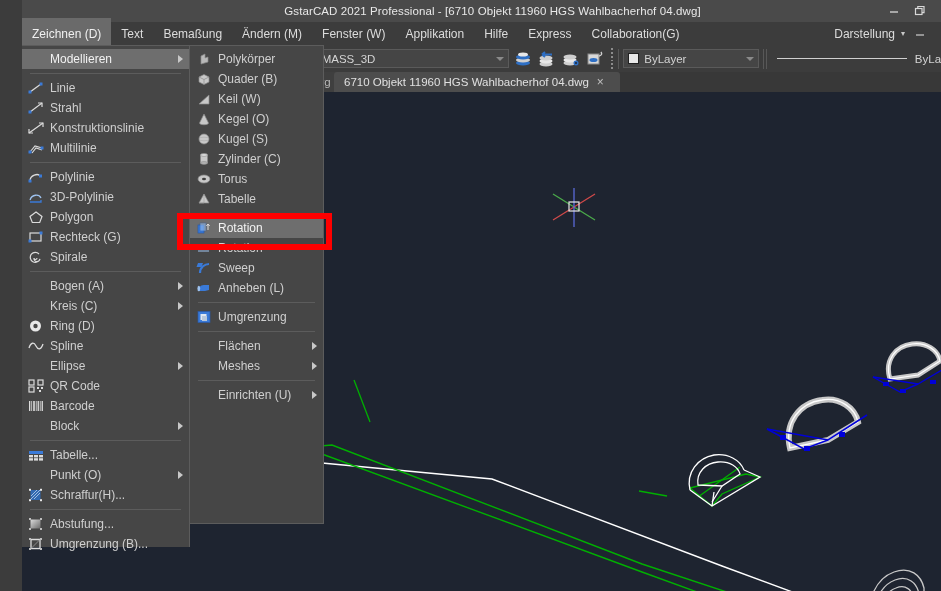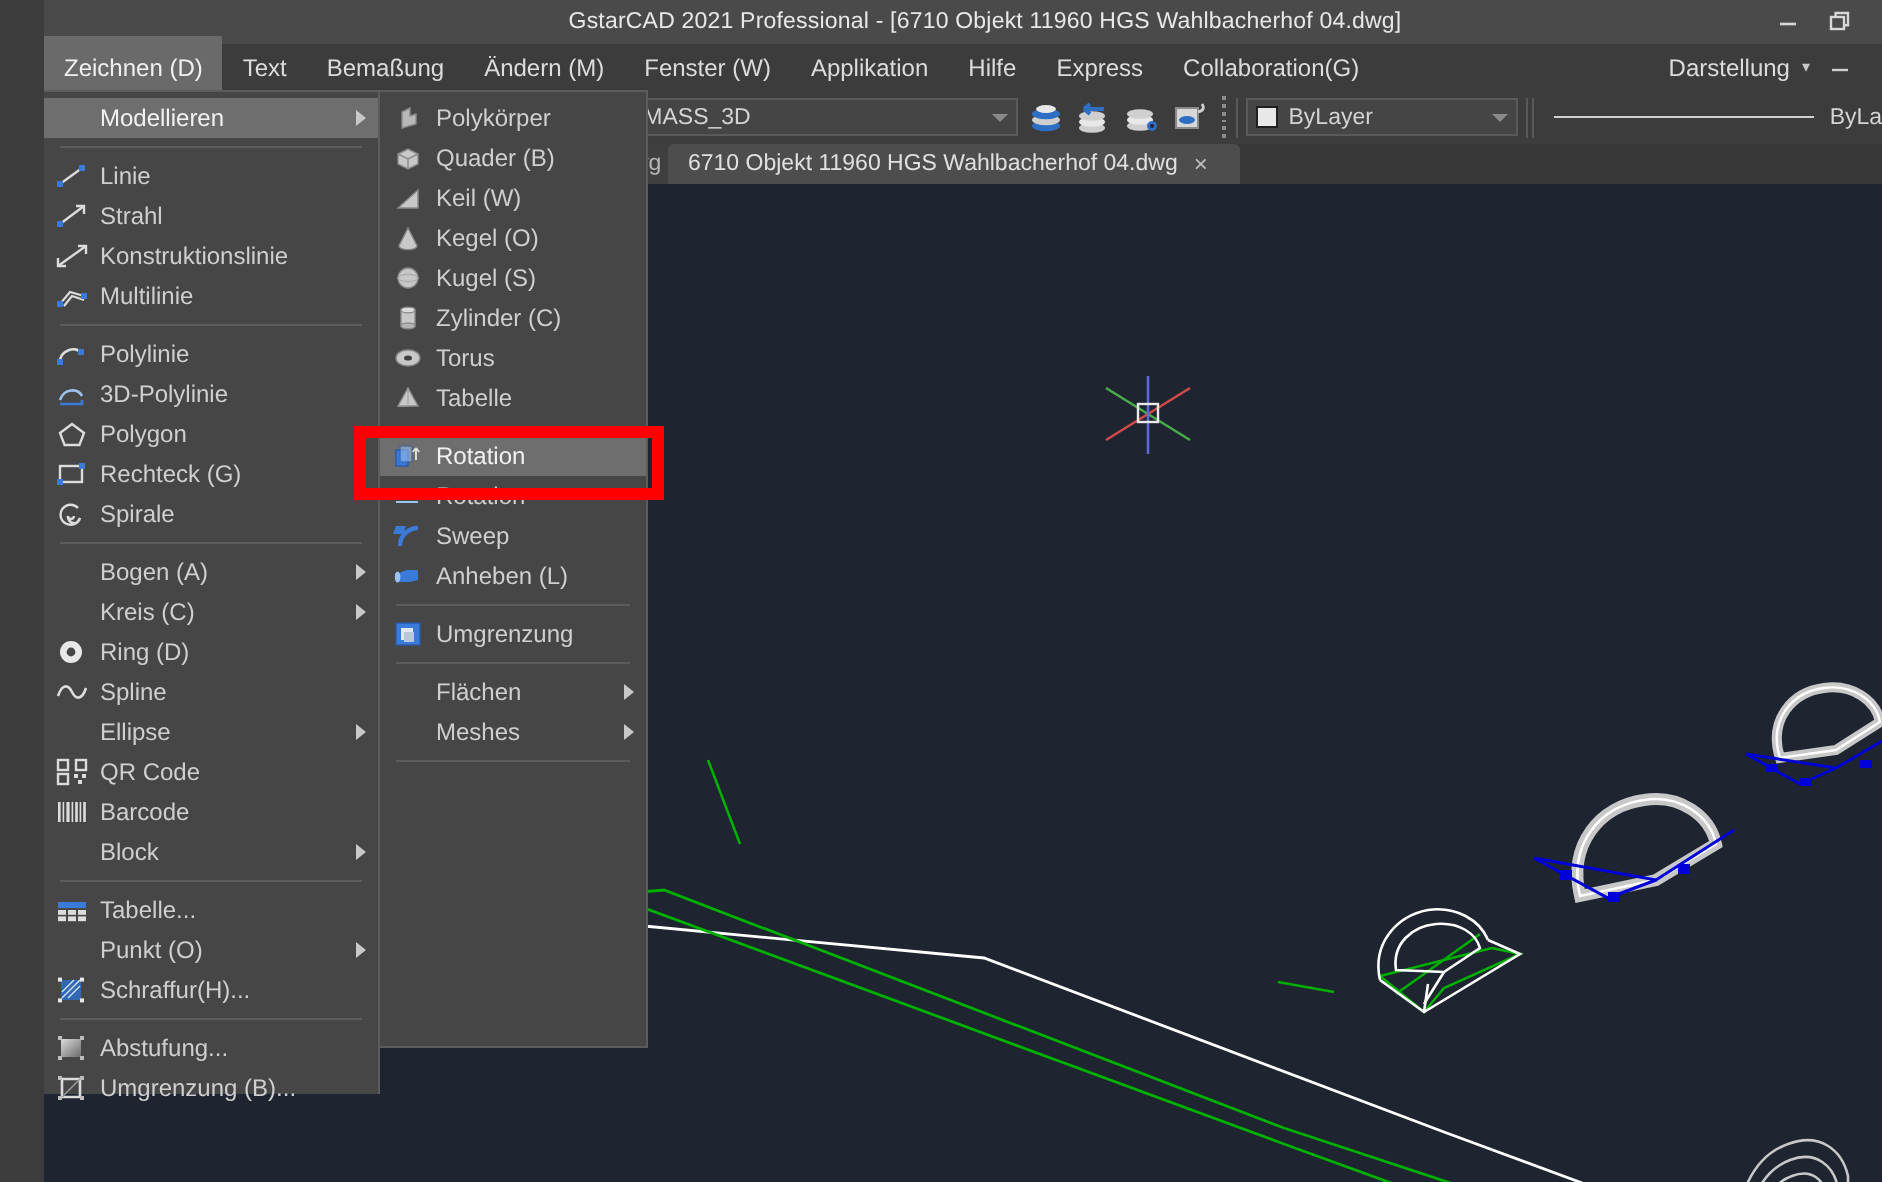--- a/index.html
+++ b/index.html
@@ -713,17 +713,22 @@
       <span class="mlabel">Flächen</span>
       <span class="arrow"></span>
     </div>
     <div class="mrow">
       <span class="micon"></span>
       <span class="mlabel">Meshes</span>
       <span class="arrow"></span>
     </div>
     <div class="msep"></div>
 
+    <div class="mrow">
+      <span class="micon"></span>
+      <span class="mlabel">Einrichten (U)</span>
+      <span class="arrow"></span>
+    </div>
   </div>
 
   <div class="redbox" style="border-color: rgb(255, 0, 0);"></div>
 
 </div>
 
 </body></html>

